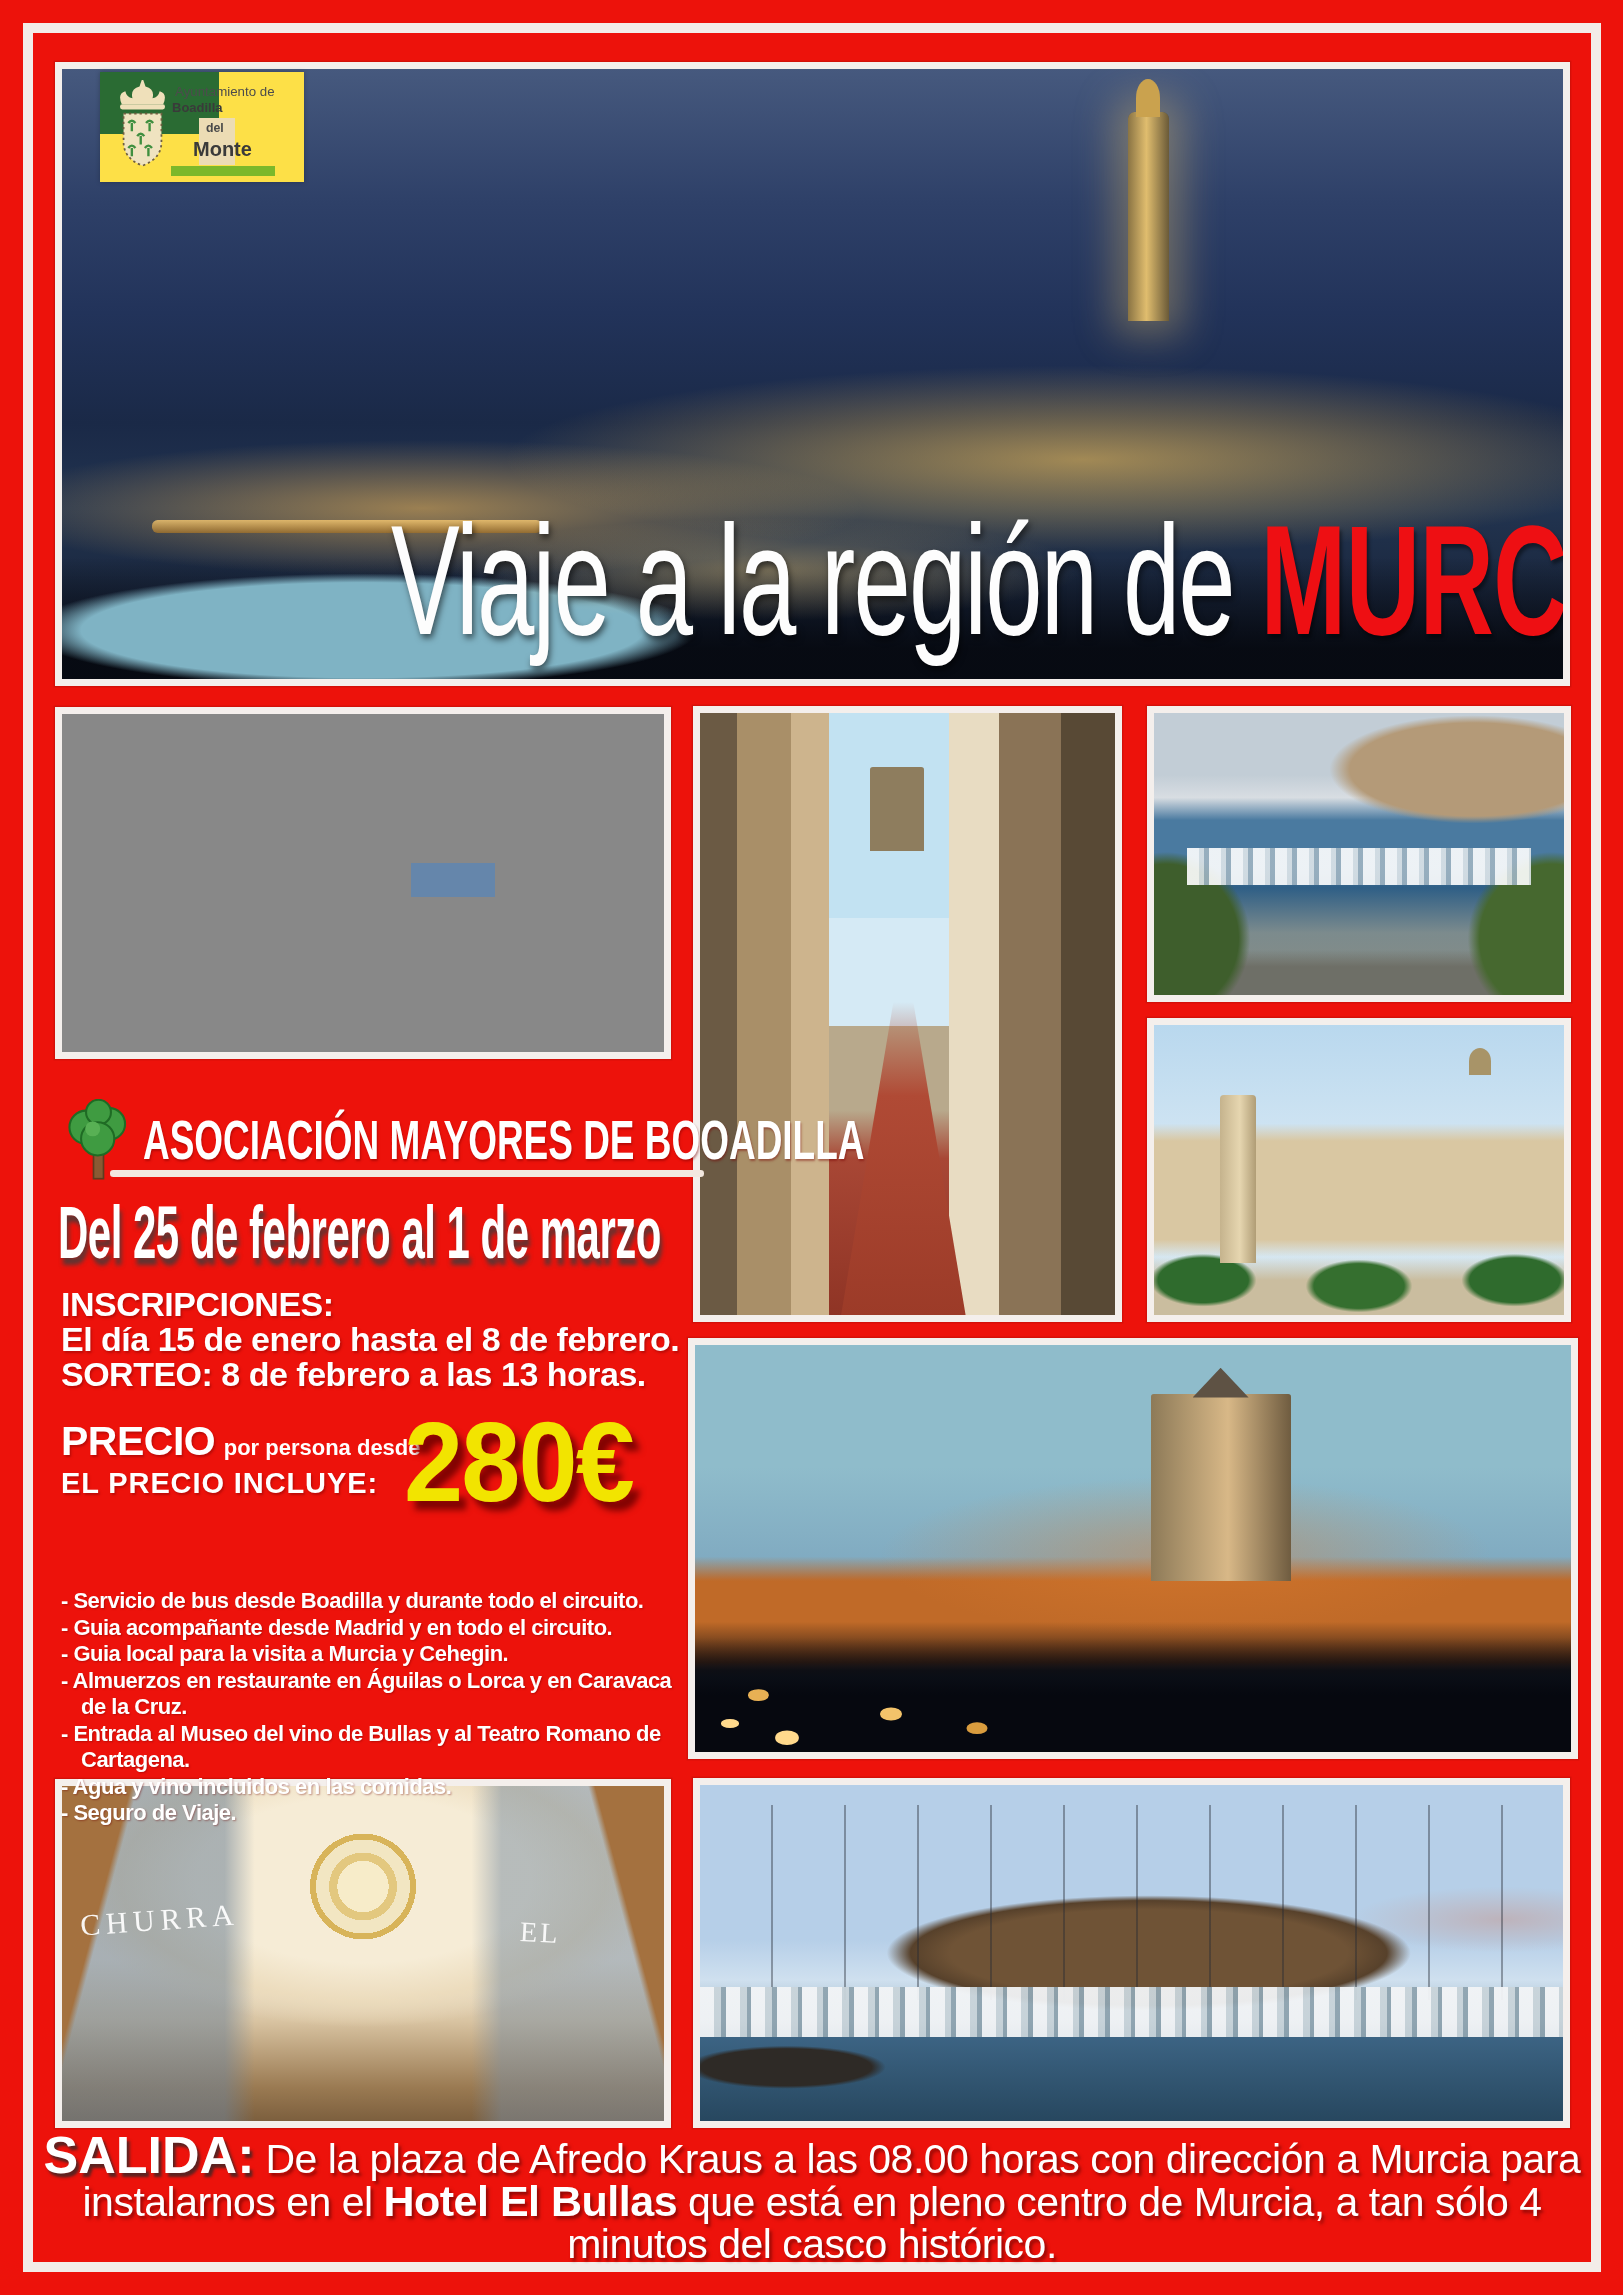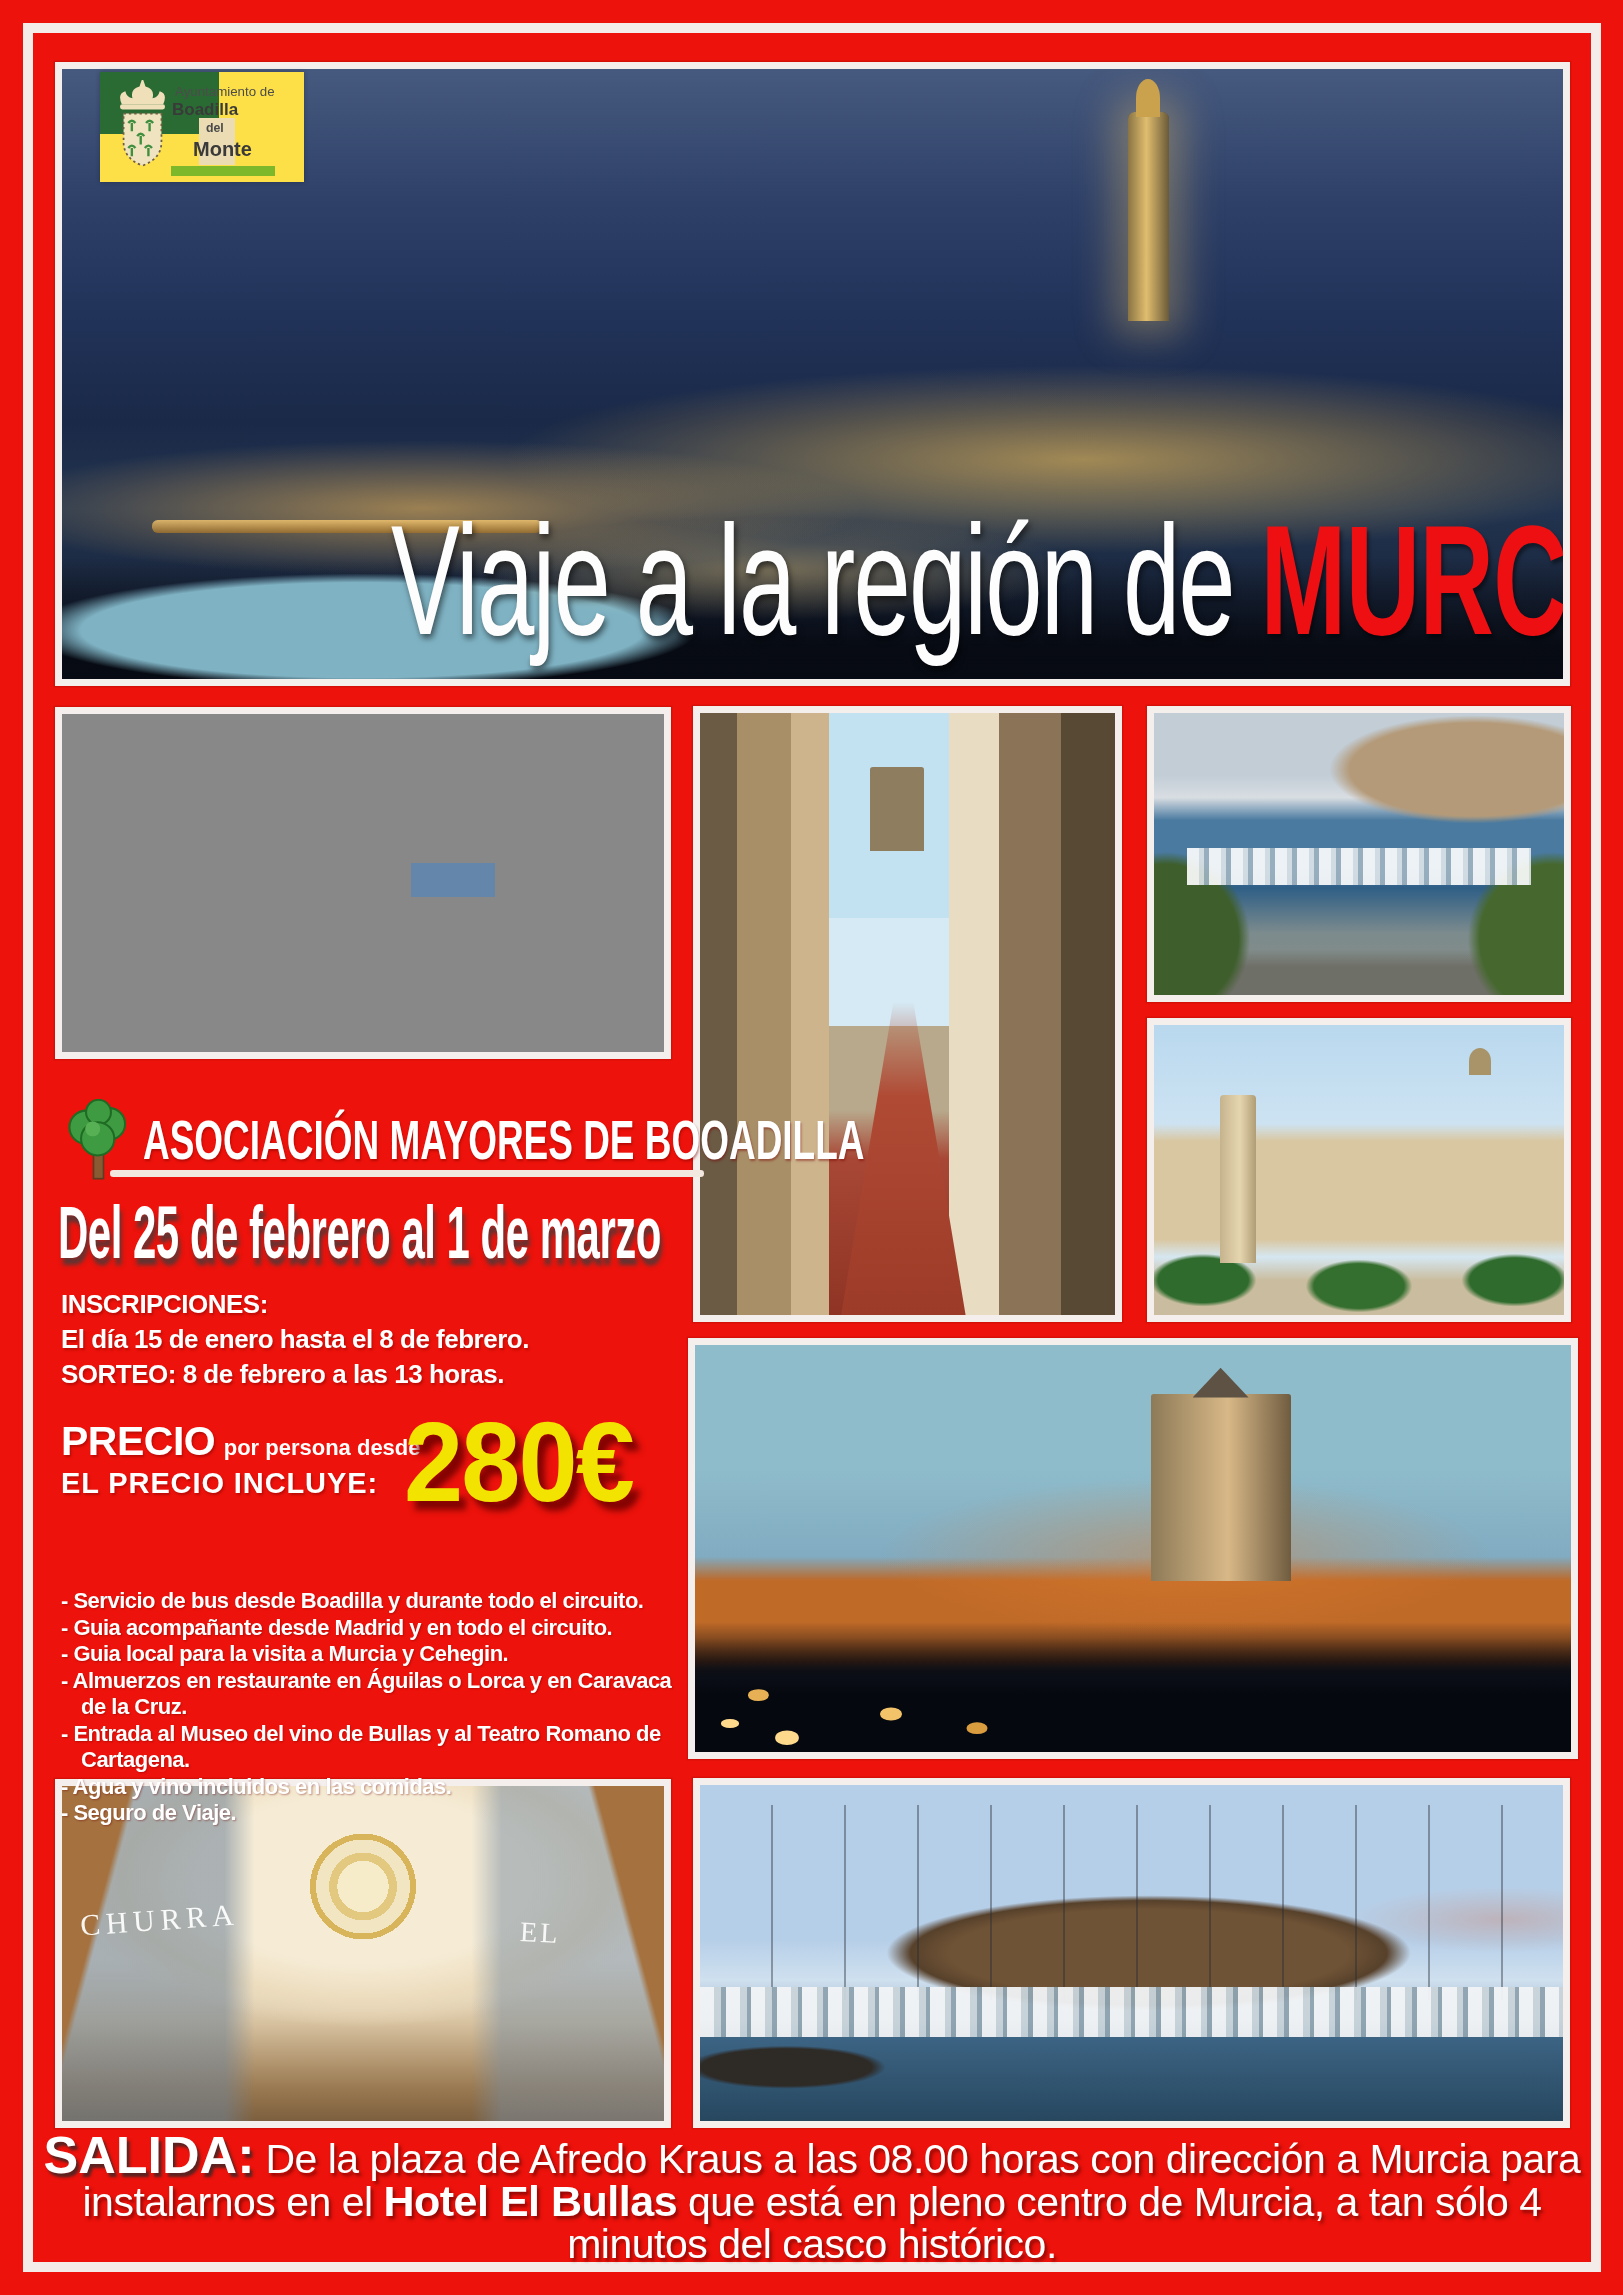--- a/index.html
+++ b/index.html
@@ -118,21 +118,21 @@
      background:repeating-linear-gradient(90deg, transparent 0 71px, rgba(35,40,50,.8) 71px 73px);}
 
   
   .logo{position:absolute;left:100px;top:72px;width:204px;height:110px;background:#fde047;z-index:3;
         box-shadow:0 0 4.7px rgba(0,0,0,.25);}
   .logo-green{position:absolute;left:0;top:0;width:119px;height:62px;background:#2a6b33;}
   .logo-bar{position:absolute;left:71px;top:94px;width:104px;height:9.5px;background:#7cb82a;}
   .logo-del-tag{position:absolute;left:99px;top:46px;width:36px;height:47px;background:#ecdcb4;}
   .logo-crest{position:absolute;left:6.6px;top:7.6px;width:71px;height:98px;}
   .logo-l1{position:absolute;left:75px;top:12.3px;font-size:13.3px;color:#4c4c4c;}
-  .logo-l2{position:absolute;left:72px;top:27.5px;font-size:17px;font-weight:700;color:#3a3a3a;}
+  .logo-l2{position:absolute;left:72px;top:27.5px;font-size:13px;font-weight:700;color:#3a3a3a;}
   .logo-l3{position:absolute;left:106px;top:49px;font-size:12.3px;font-weight:700;color:#4a4a4a;}
   .logo-l4{position:absolute;left:93px;top:66px;font-size:20px;font-weight:700;color:#3a3a3a;text-align:right;}
 
   
   .hero-title{position:absolute;left:0;right:0;bottom:9.5px;text-align:center;white-space:nowrap;z-index:2;}
   .hero-title .scale{display:inline-block;transform:scaleX(.66);transform-origin:center bottom;}
   .hero-w{font-size:156px;font-weight:400;color:#fdfdfd;letter-spacing:-2.8px;
           text-shadow:2.8px 3.8px 7.6px rgba(0,0,0,.55);}
   .hero-r{font-size:156px;font-weight:700;color:#ee0f13;letter-spacing:-0.9px;
           text-shadow:3.3px 4.3px 4.7px rgba(0,0,0,.45);}
@@ -142,21 +142,21 @@
   .assoc-text{position:absolute;left:82px;top:7.6px;white-space:nowrap;display:inline-block;
       transform:scaleX(.66);transform-origin:left top;font-size:56px;font-weight:700;color:#fff;
       text-shadow:1.4px 1.9px 2.8px rgba(120,0,0,.45);}
   .assoc-underline{position:absolute;left:110px;top:1170px;width:594px;height:6.6px;
       background:#f3e8e0;border-radius:3.3px;z-index:2;}
   .trip-dates{position:absolute;left:58px;top:1189px;white-space:nowrap;z-index:2;}
   .trip-dates .scale{display:inline-block;transform:scaleX(.56);transform-origin:left top;
       font-size:75px;font-weight:700;color:#fff;letter-spacing:-0.9px;
       text-shadow:3.8px 6.6px 5.7px rgba(60,60,60,.8);}
   .inscriptions{position:absolute;left:61px;top:1287px;width:645px;z-index:2;color:#fff;
-      font-weight:700;font-size:26px;line-height:35px;letter-spacing:-0.5px;
+      font-weight:700;font-size:34px;line-height:35px;letter-spacing:-0.5px;
       text-shadow:1.4px 1.9px 2.4px rgba(110,0,0,.4);}
   .price-row{position:absolute;left:61px;top:1418px;z-index:2;color:#fff;white-space:nowrap;}
   .price-label{font-size:41px;font-weight:700;letter-spacing:-0.5px;text-shadow:1.4px 1.9px 2.4px rgba(110,0,0,.4);}
   .price-sub{font-size:22px;font-weight:700;margin-left:8.5px;}
   .price-includes{position:absolute;left:61px;top:1467px;z-index:2;color:#fff;font-size:29px;
       font-weight:700;letter-spacing:0.9px;text-shadow:1.4px 1.9px 2.4px rgba(110,0,0,.4);}
   .price-amount{position:absolute;left:404px;top:1397px;z-index:2;font-size:113px;font-weight:700;
       color:#f2e400;letter-spacing:-1.9px;display:inline-block;transform:scaleX(.94);
       transform-origin:left top;text-shadow:7.6px 8.5px 6.6px rgba(110,0,0,.85);}
   .includes-list{position:absolute;left:61px;top:1588px;width:638px;z-index:2;margin:0;padding:0;

